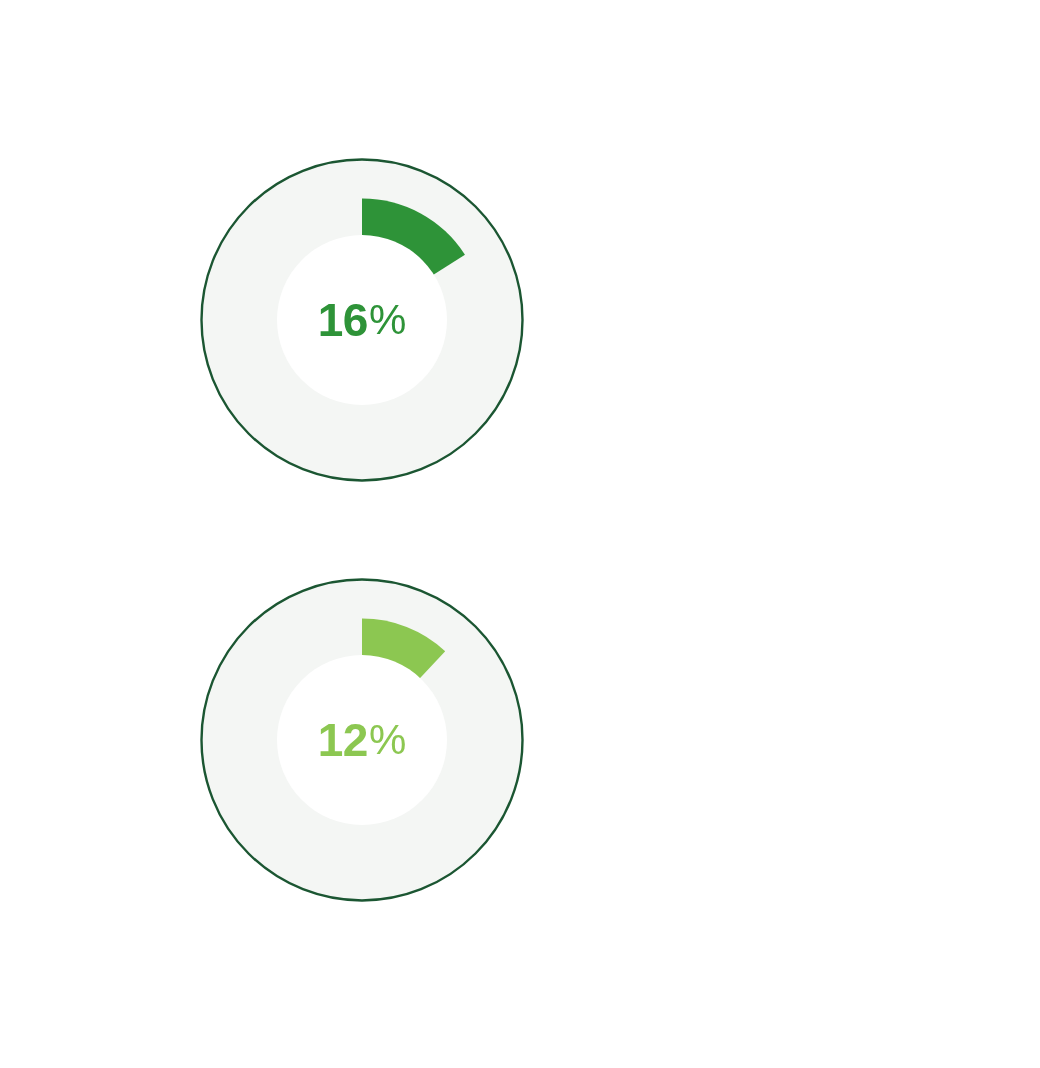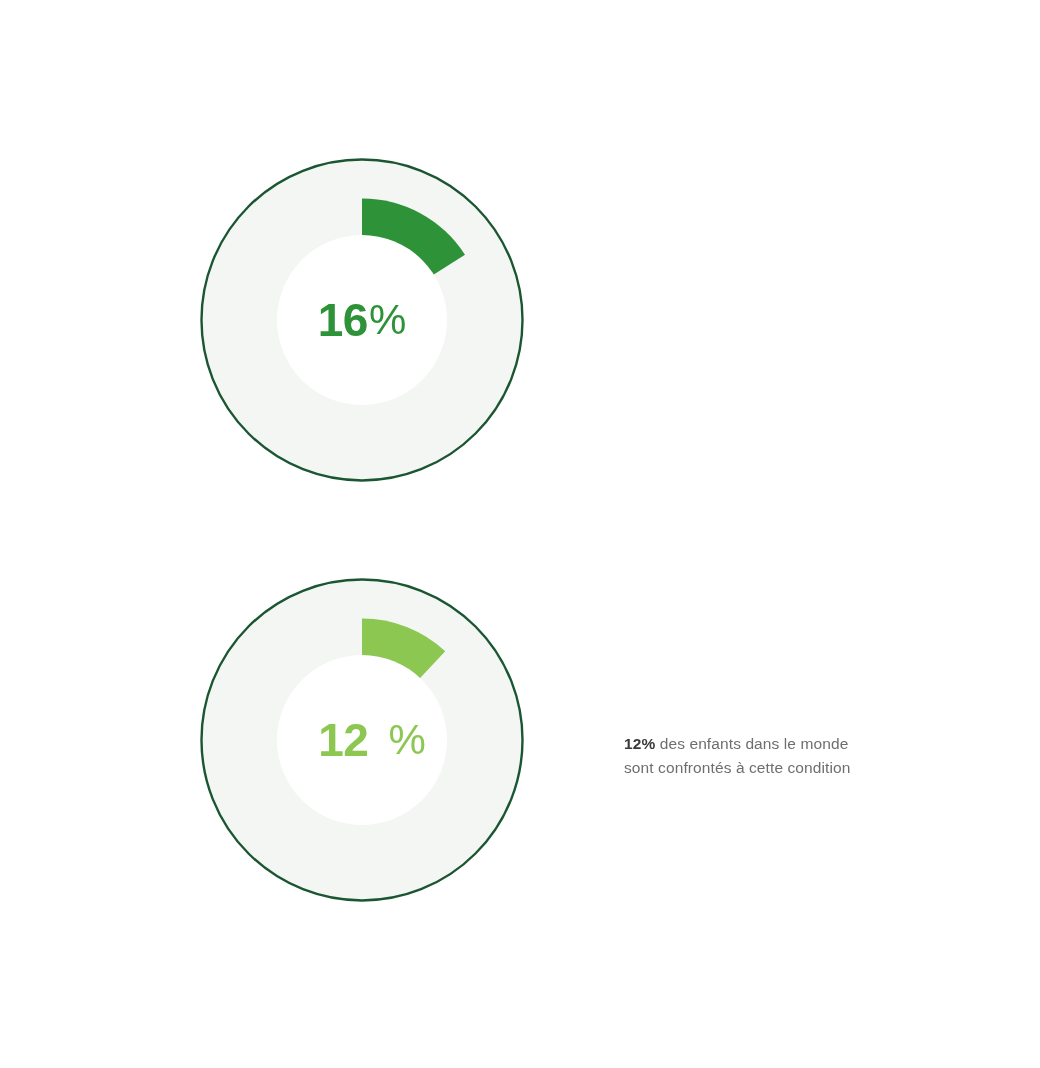--- a/index.html
+++ b/index.html
@@ -66,21 +66,21 @@
   }
   .pct-sign {
     font-size: 42px;
     font-weight: normal;
     line-height: 1;
     margin-left: 1px;
   }
   #stat-block-0 .pct-value,
   #stat-block-0 .pct-sign { color: #2E9338; }
   #stat-block-1 .pct-value,
-  #stat-block-1 .pct-sign { color: #8CC751; margin-left: 20px; }
+  #stat-block-1 .pct-sign { color: #8CC751; }
 
   
   .caption {
     position: absolute;
     left: 624px;
     width: 250px;
     font-size: 15.5px;
     line-height: 24.5px;
     color: #6E6E6E;
     letter-spacing: 0.1px;
@@ -133,19 +133,16 @@
 
         <circle cx="162" cy="162" r="160.5" fill="none" stroke="#1B5632" stroke-width="2.4"></circle>
       </svg>
 
       <div class="donut-center-label">
         <span class="pct-value">12</span>
         <span class="pct-sign">%</span>
       </div>
     </div>
 
-    <p class="caption">
-      <span class="lead">12%</span><span> des enfants dans le monde sont confrontés à cette condition</span>
-    </p>
 
   </div>
 
 </div>
 
 </body></html>

